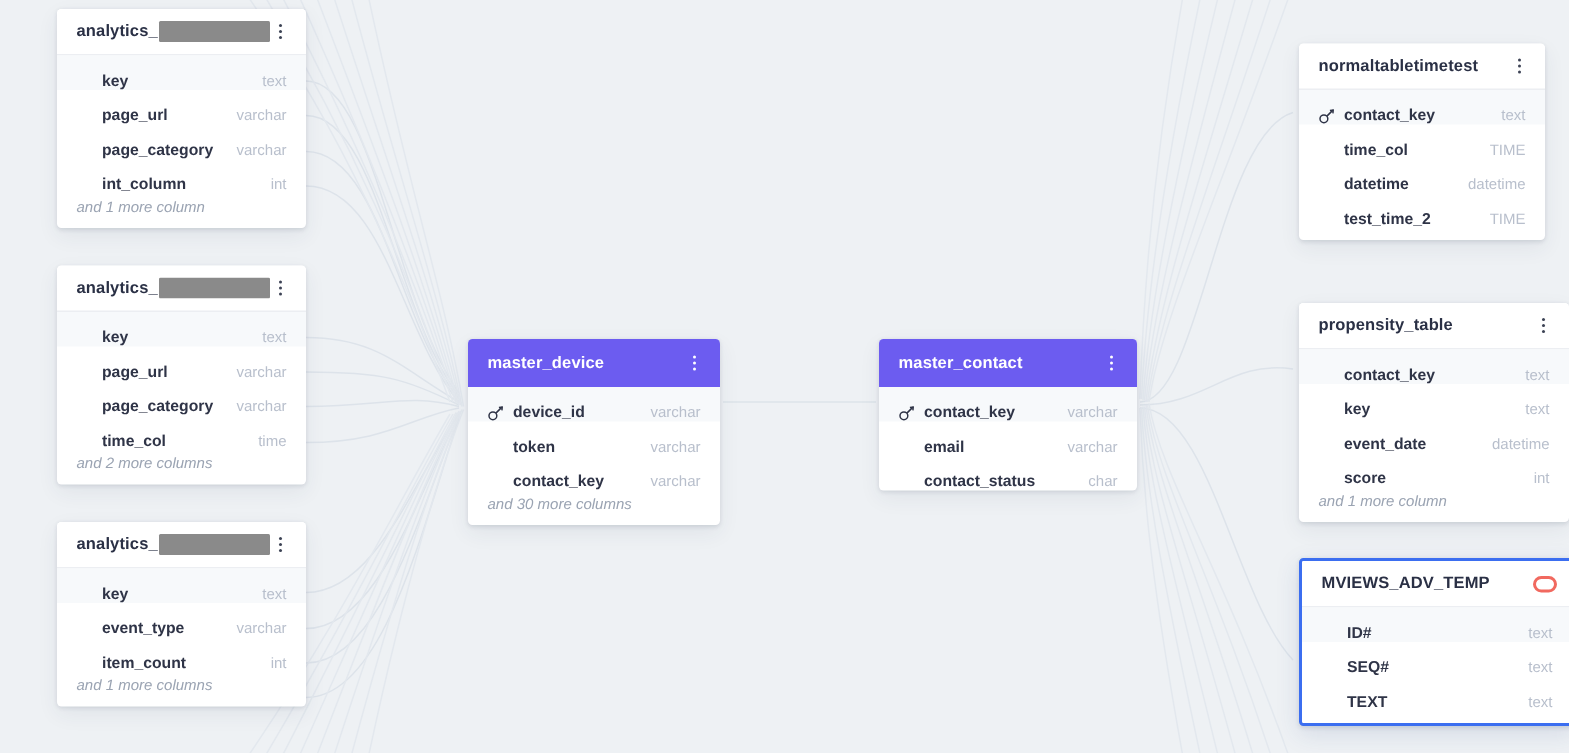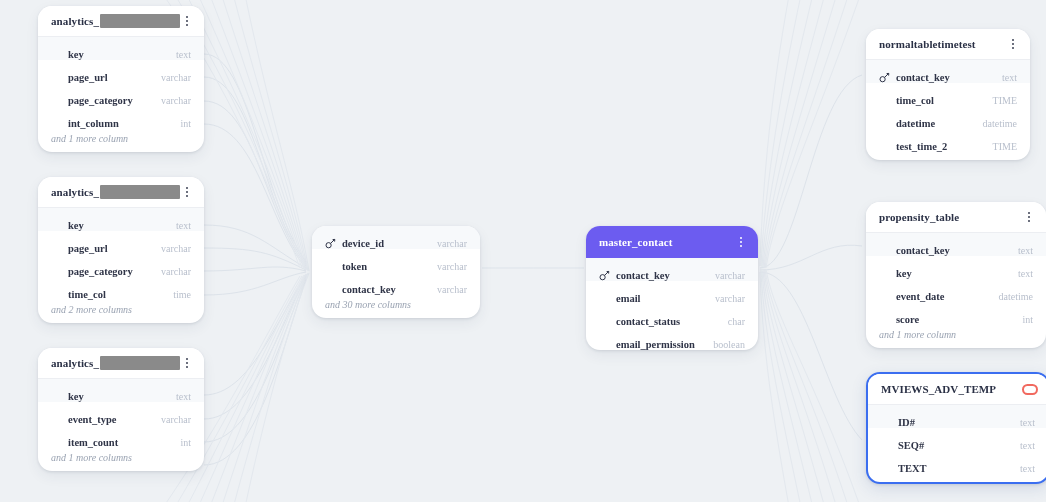--- a/index.html
+++ b/index.html
@@ -18,24 +18,23 @@
   #edges {
     position: absolute; inset: 0;
     width: 1046px; height: 502px;
     pointer-events: none;
   }
 
   
   .card {
     position: absolute;
     background: #ffffff;
-    border-radius: 14px;
+    border-radius: 3px;
     box-shadow: 0 1px 3px rgba(40,55,80,.13), 0 5px 14px rgba(40,55,80,.07);
     overflow: hidden;
-    font-family: Liberation Serif, serif;
   }
   .card.selected {
     border: 2px solid #3b6ef0;
     box-shadow: 0 1px 3px rgba(40,55,80,.13), 0 5px 16px rgba(40,70,140,.13);
   }
 
   .card-header {
     display: flex;
     align-items: center;
     height: 31px;
@@ -283,20 +282,30 @@
           <div class="row-type">varchar</div>
         </div>
         <div class="row">
           <div class="row-key"></div>
           <div class="row-name">item_count</div>
           <div class="row-type">int</div>
         </div>
         <div class="card-footer">and 1 more columns</div>
       </div>
       <div class="card accent" style="left: 312px; top: 226px; width: 168px;">
+        <div class="card-header">
+          <div class="card-title">
+            <span>master_device</span>
+          </div>
+          <div class="kebab">
+            <i></i>
+            <i></i>
+            <i></i>
+          </div>
+        </div>
         <div class="row alt">
           <div class="row-key">
             <svg width="11" height="11" viewBox="0 0 11 11">
               <circle cx="3.6" cy="7.2" r="2.6" fill="none" stroke="#2f3447" stroke-width="1"></circle>
               <path d="M5.6,5.4 L9.6,1.4" stroke="#2f3447" stroke-width="1" fill="none"></path>
               <path d="M7.6,1.6 L9.8,1.4 L9.6,3.6" stroke="#2f3447" stroke-width="1" fill="none"></path>
             </svg>
           </div>
           <div class="row-name">device_id</div>
           <div class="row-type">varchar</div>
@@ -338,25 +347,20 @@
         <div class="row">
           <div class="row-key"></div>
           <div class="row-name">email</div>
           <div class="row-type">varchar</div>
         </div>
         <div class="row">
           <div class="row-key"></div>
           <div class="row-name">contact_status</div>
           <div class="row-type">char</div>
         </div>
-        <div class="row">
-          <div class="row-key"></div>
-          <div class="row-name">email_permission</div>
-          <div class="row-type">boolean</div>
-        </div>
       </div>
       <div class="card" style="left: 866px; top: 29px; width: 164px;">
         <div class="card-header">
           <div class="card-title">
             <span>normaltabletimetest</span>
           </div>
           <div class="kebab">
             <i></i>
             <i></i>
             <i></i>

